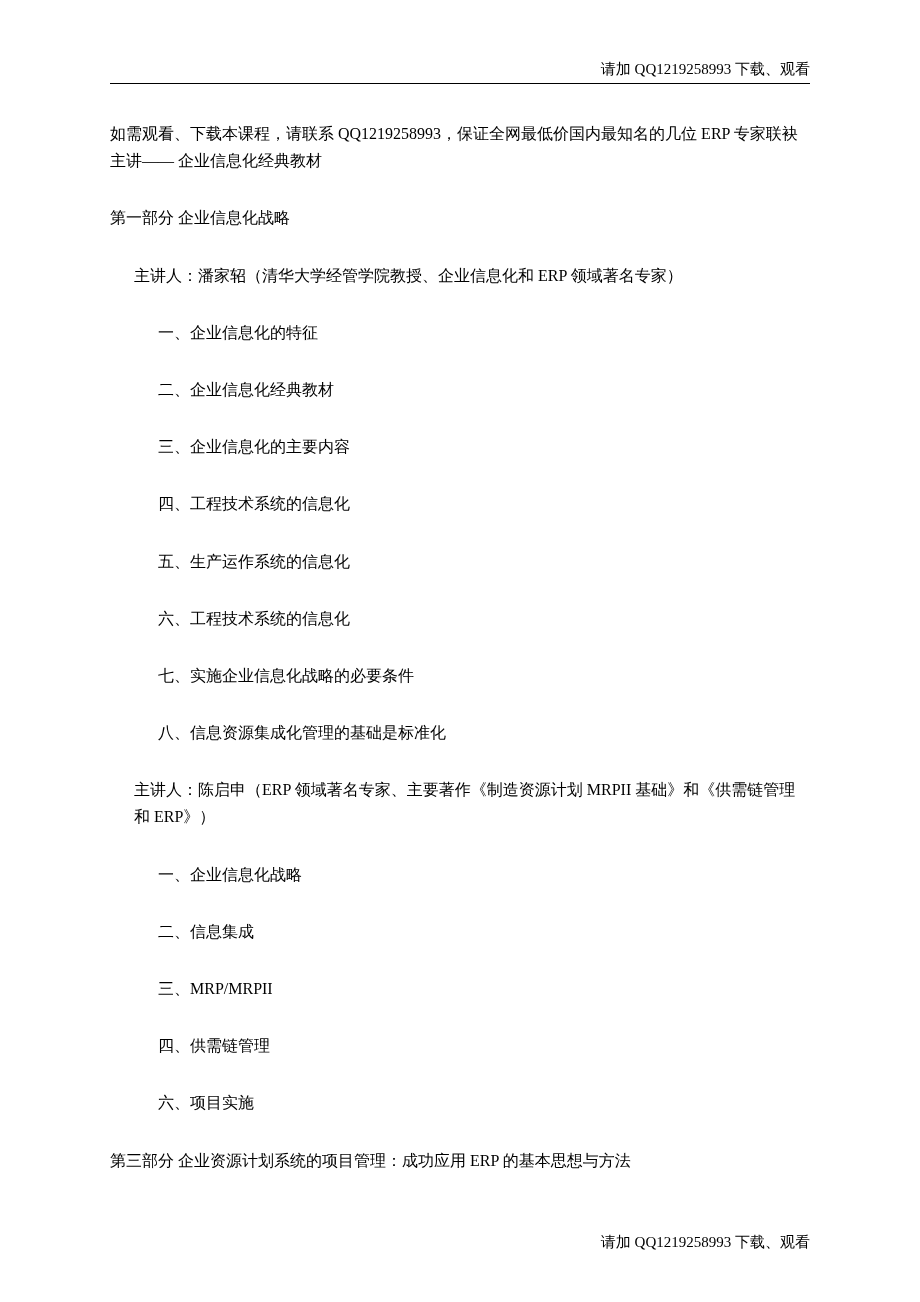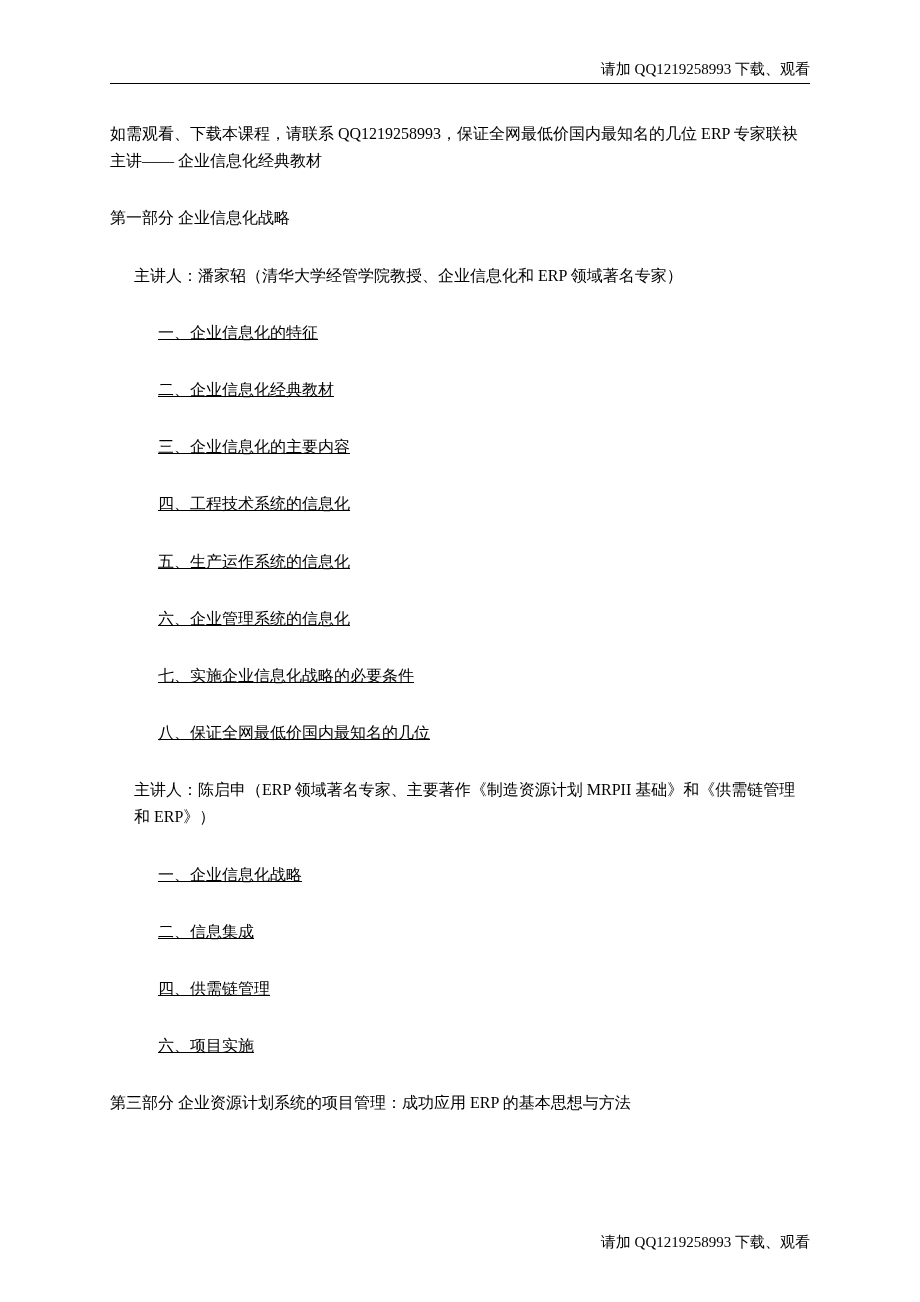--- a/index.html
+++ b/index.html
@@ -45,48 +45,48 @@
     .lecturer {
       margin-bottom: 30px;
       line-height: 1.7;
       padding-left: 1.5em;
       text-indent: 0;
     }
     .topic {
       padding-left: 3em;
       margin-bottom: 30px;
       line-height: 1.7;
-      text-decoration: underline;
     }
     .topic:last-of-type {
       margin-bottom: 30px;
     }
   </style>
 </head>
 <body>
 
 <div class="page">
   <div class="header">请加 QQ1219258993 下载、观看</div>
 
   <div class="intro">如需观看、下载本课程，请联系 QQ1219258993，保证全网最低价国内最知名的几位 ERP 专家联袂主讲——  企业信息化经典教材</div>
 
   <div class="section-title">第一部分   企业信息化战略</div>
   <div class="lecturer">主讲人：潘家轺（清华大学经管学院教授、企业信息化和 ERP 领域著名专家）</div>
   <div class="topic">一、企业信息化的特征</div>
   <div class="topic">二、企业信息化经典教材</div>
   <div class="topic">三、企业信息化的主要内容</div>
   <div class="topic">四、工程技术系统的信息化</div>
   <div class="topic">五、生产运作系统的信息化</div>
-  <div class="topic">六、企业管理系统的信息化</div>
+  <div class="topic">六、工程技术系统的信息化</div>
   <div class="topic">七、实施企业信息化战略的必要条件</div>
-  <div class="topic">八、保证全网最低价国内最知名的几位</div>
+  <div class="topic">八、信息资源集成化管理的基础是标准化</div>
 
   <div class="lecturer">主讲人：陈启申（ERP 领域著名专家、主要著作《制造资源计划 MRPII 基础》和《供需链管理和 ERP》）</div>
   <div class="topic">一、企业信息化战略</div>
   <div class="topic">二、信息集成</div>
+  <div class="topic">三、MRP/MRPII</div>
   <div class="topic">四、供需链管理</div>
   <div class="topic">六、项目实施</div>
 
   <div class="section-title">第三部分  企业资源计划系统的项目管理：成功应用 ERP 的基本思想与方法</div>
 
 </div>
 
 <div class="footer">请加 QQ1219258993 下载、观看</div>
 
 </body></html>

